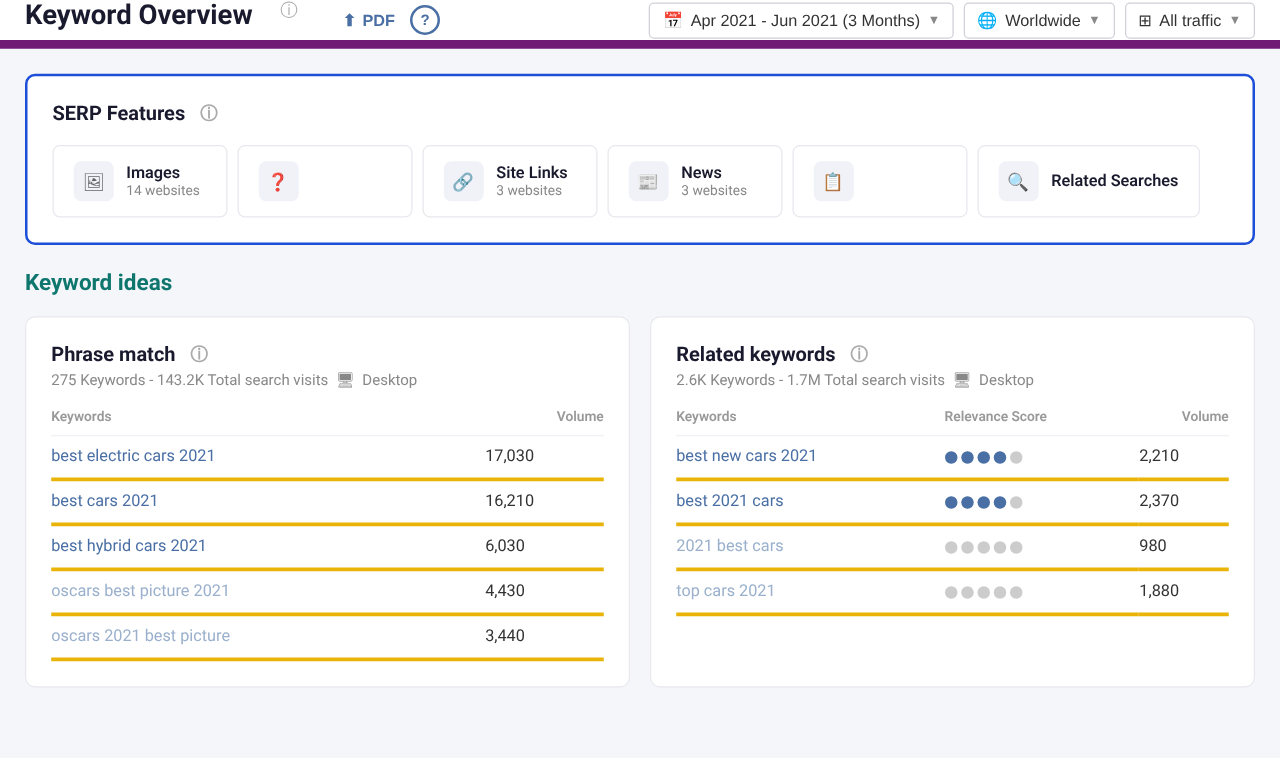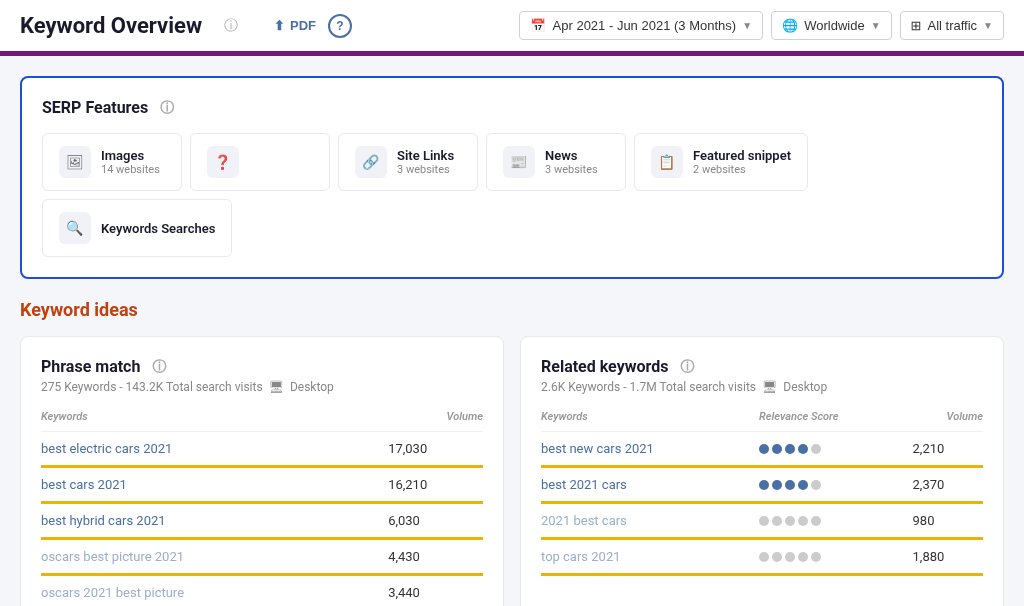--- a/index.html
+++ b/index.html
@@ -4,25 +4,24 @@
   <style>
     * { box-sizing: border-box; margin: 0; padding: 0; }
     body {
       font-family: -apple-system, BlinkMacSystemFont, 'Segoe UI', Roboto, sans-serif;
       background: #f5f6fa;
       color: #333;
       font-size: 13px;
     }
     .top-bar {
       background: #fff;
-      border-bottom: 5px solid #701a75;
+      border-bottom: 7px solid #701a75;
       padding: 0 20px;
       display: flex;
-      align-items: center;
-      height: 56px;
+      height: 39px;
       gap: 16px;
     }
     .page-title {
       font-size: 22px;
       font-weight: 700;
       color: #1a1a2e;
       flex: 0 0 auto;
     }
     .info-icon {
       color: #aaa;
@@ -134,21 +133,21 @@
       font-size: 13px;
       color: #1a1a2e;
     }
     .serp-feature-text .sub {
       font-size: 11px;
       color: #888;
     }
     .section-title {
       font-size: 18px;
       font-weight: 700;
-      color: #c2410c;
+      color: #0f766e;
       margin-bottom: 16px;
     }
     .two-col {
       display: grid;
       grid-template-columns: 1fr 1fr;
       gap: 16px;
     }
     .keyword-card {
       background: #fff;
       border-radius: 8px;
@@ -175,21 +174,20 @@
       width: 100%;
       border-collapse: collapse;
     }
     .kw-table thead th {
       text-align: left;
       font-size: 11px;
       color: #999;
       font-weight: 600;
       padding-bottom: 8px;
       border-bottom: 1px solid #f0f0f5;
-      font-style: italic;
     }
     .kw-table thead th.right {
       text-align: right;
     }
     .kw-table tbody tr {
       border-bottom: 3px solid #eab308;
     }
     .kw-table tbody td {
       padding: 9px 0;
       font-size: 13px;
@@ -285,29 +283,25 @@
   </div>
         <div class="serp-feature-item">
     <div class="serp-feature-icon">📰</div>
     <div class="serp-feature-text">
       <div class="label">News</div>
       <div class="sub">3 websites</div>
     </div>
   </div>
         <div class="serp-feature-item">
     <div class="serp-feature-icon">📋</div>
-    <div class="serp-feature-text">
-      <div class="label">Featured snippet</div>
-      <div class="sub">2 websites</div>
-    </div>
   </div>
         <div class="serp-feature-item">
     <div class="serp-feature-icon">🔍</div>
     <div class="serp-feature-text">
-      <div class="label">Keywords Searches</div>
+      <div class="label">Related Searches</div>
 
     </div>
   </div>
       </div>
   </div>
 
   <div class="section-title">Keyword ideas</div>
 
   <div class="two-col">
 

